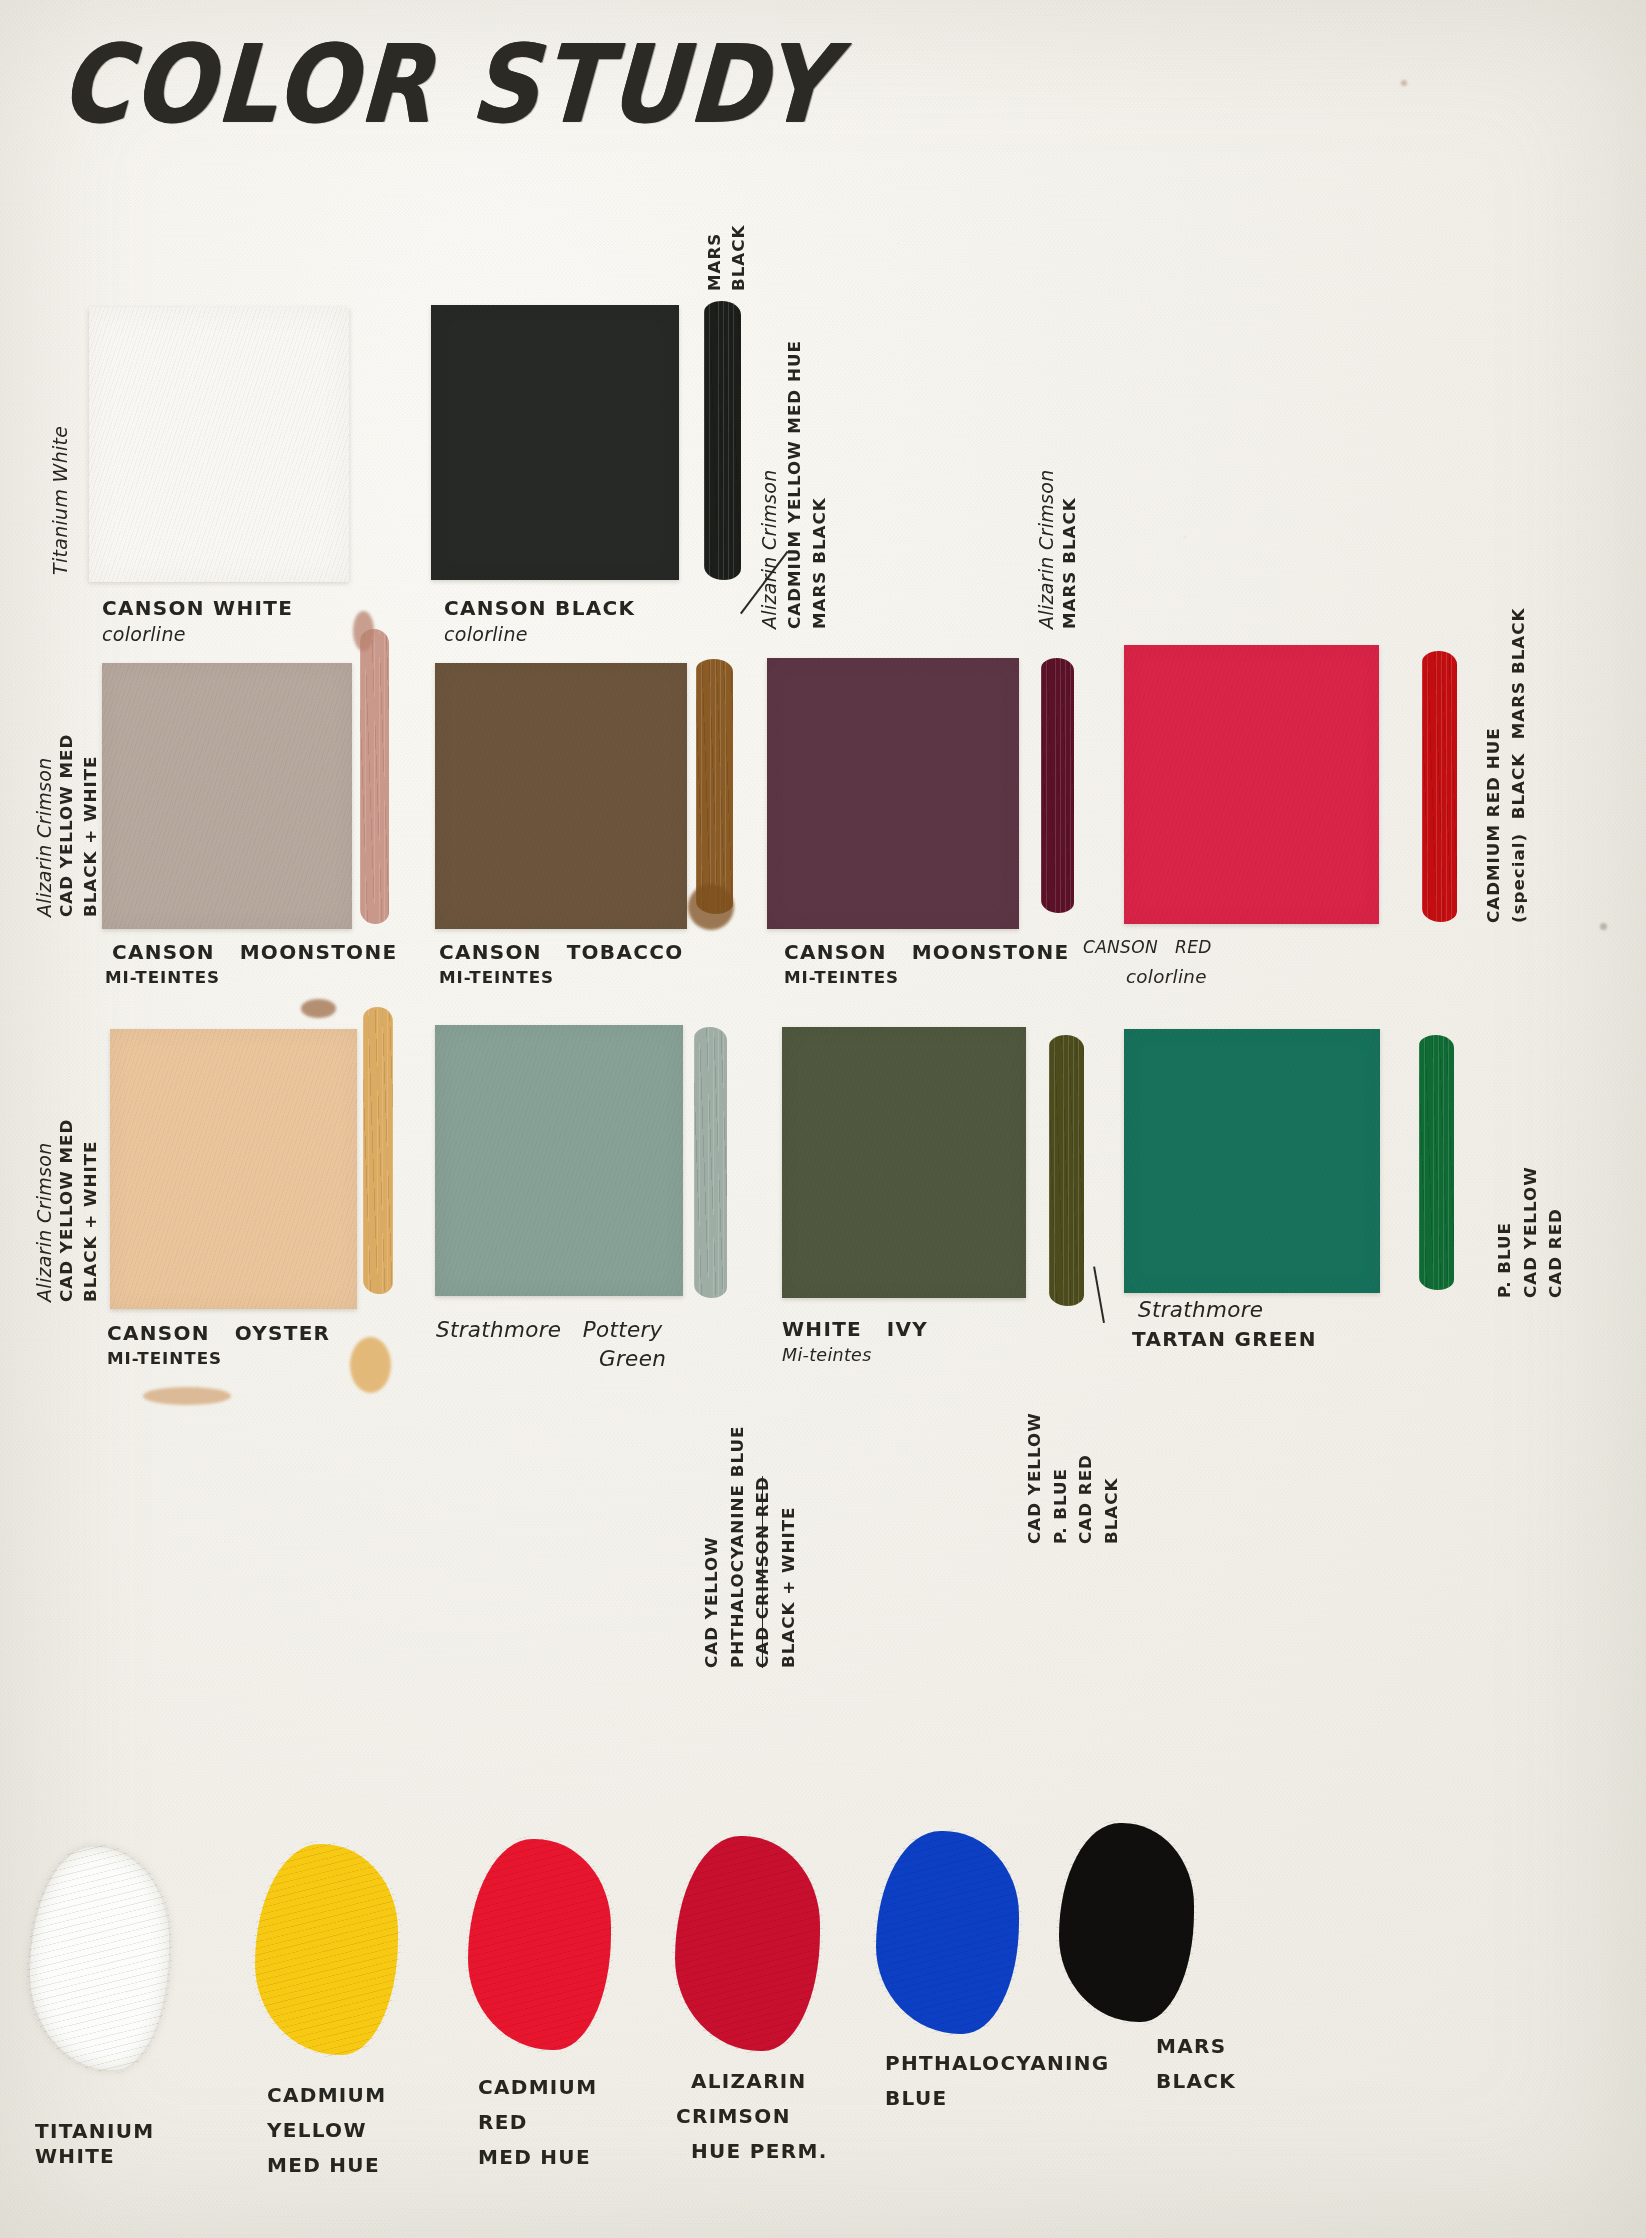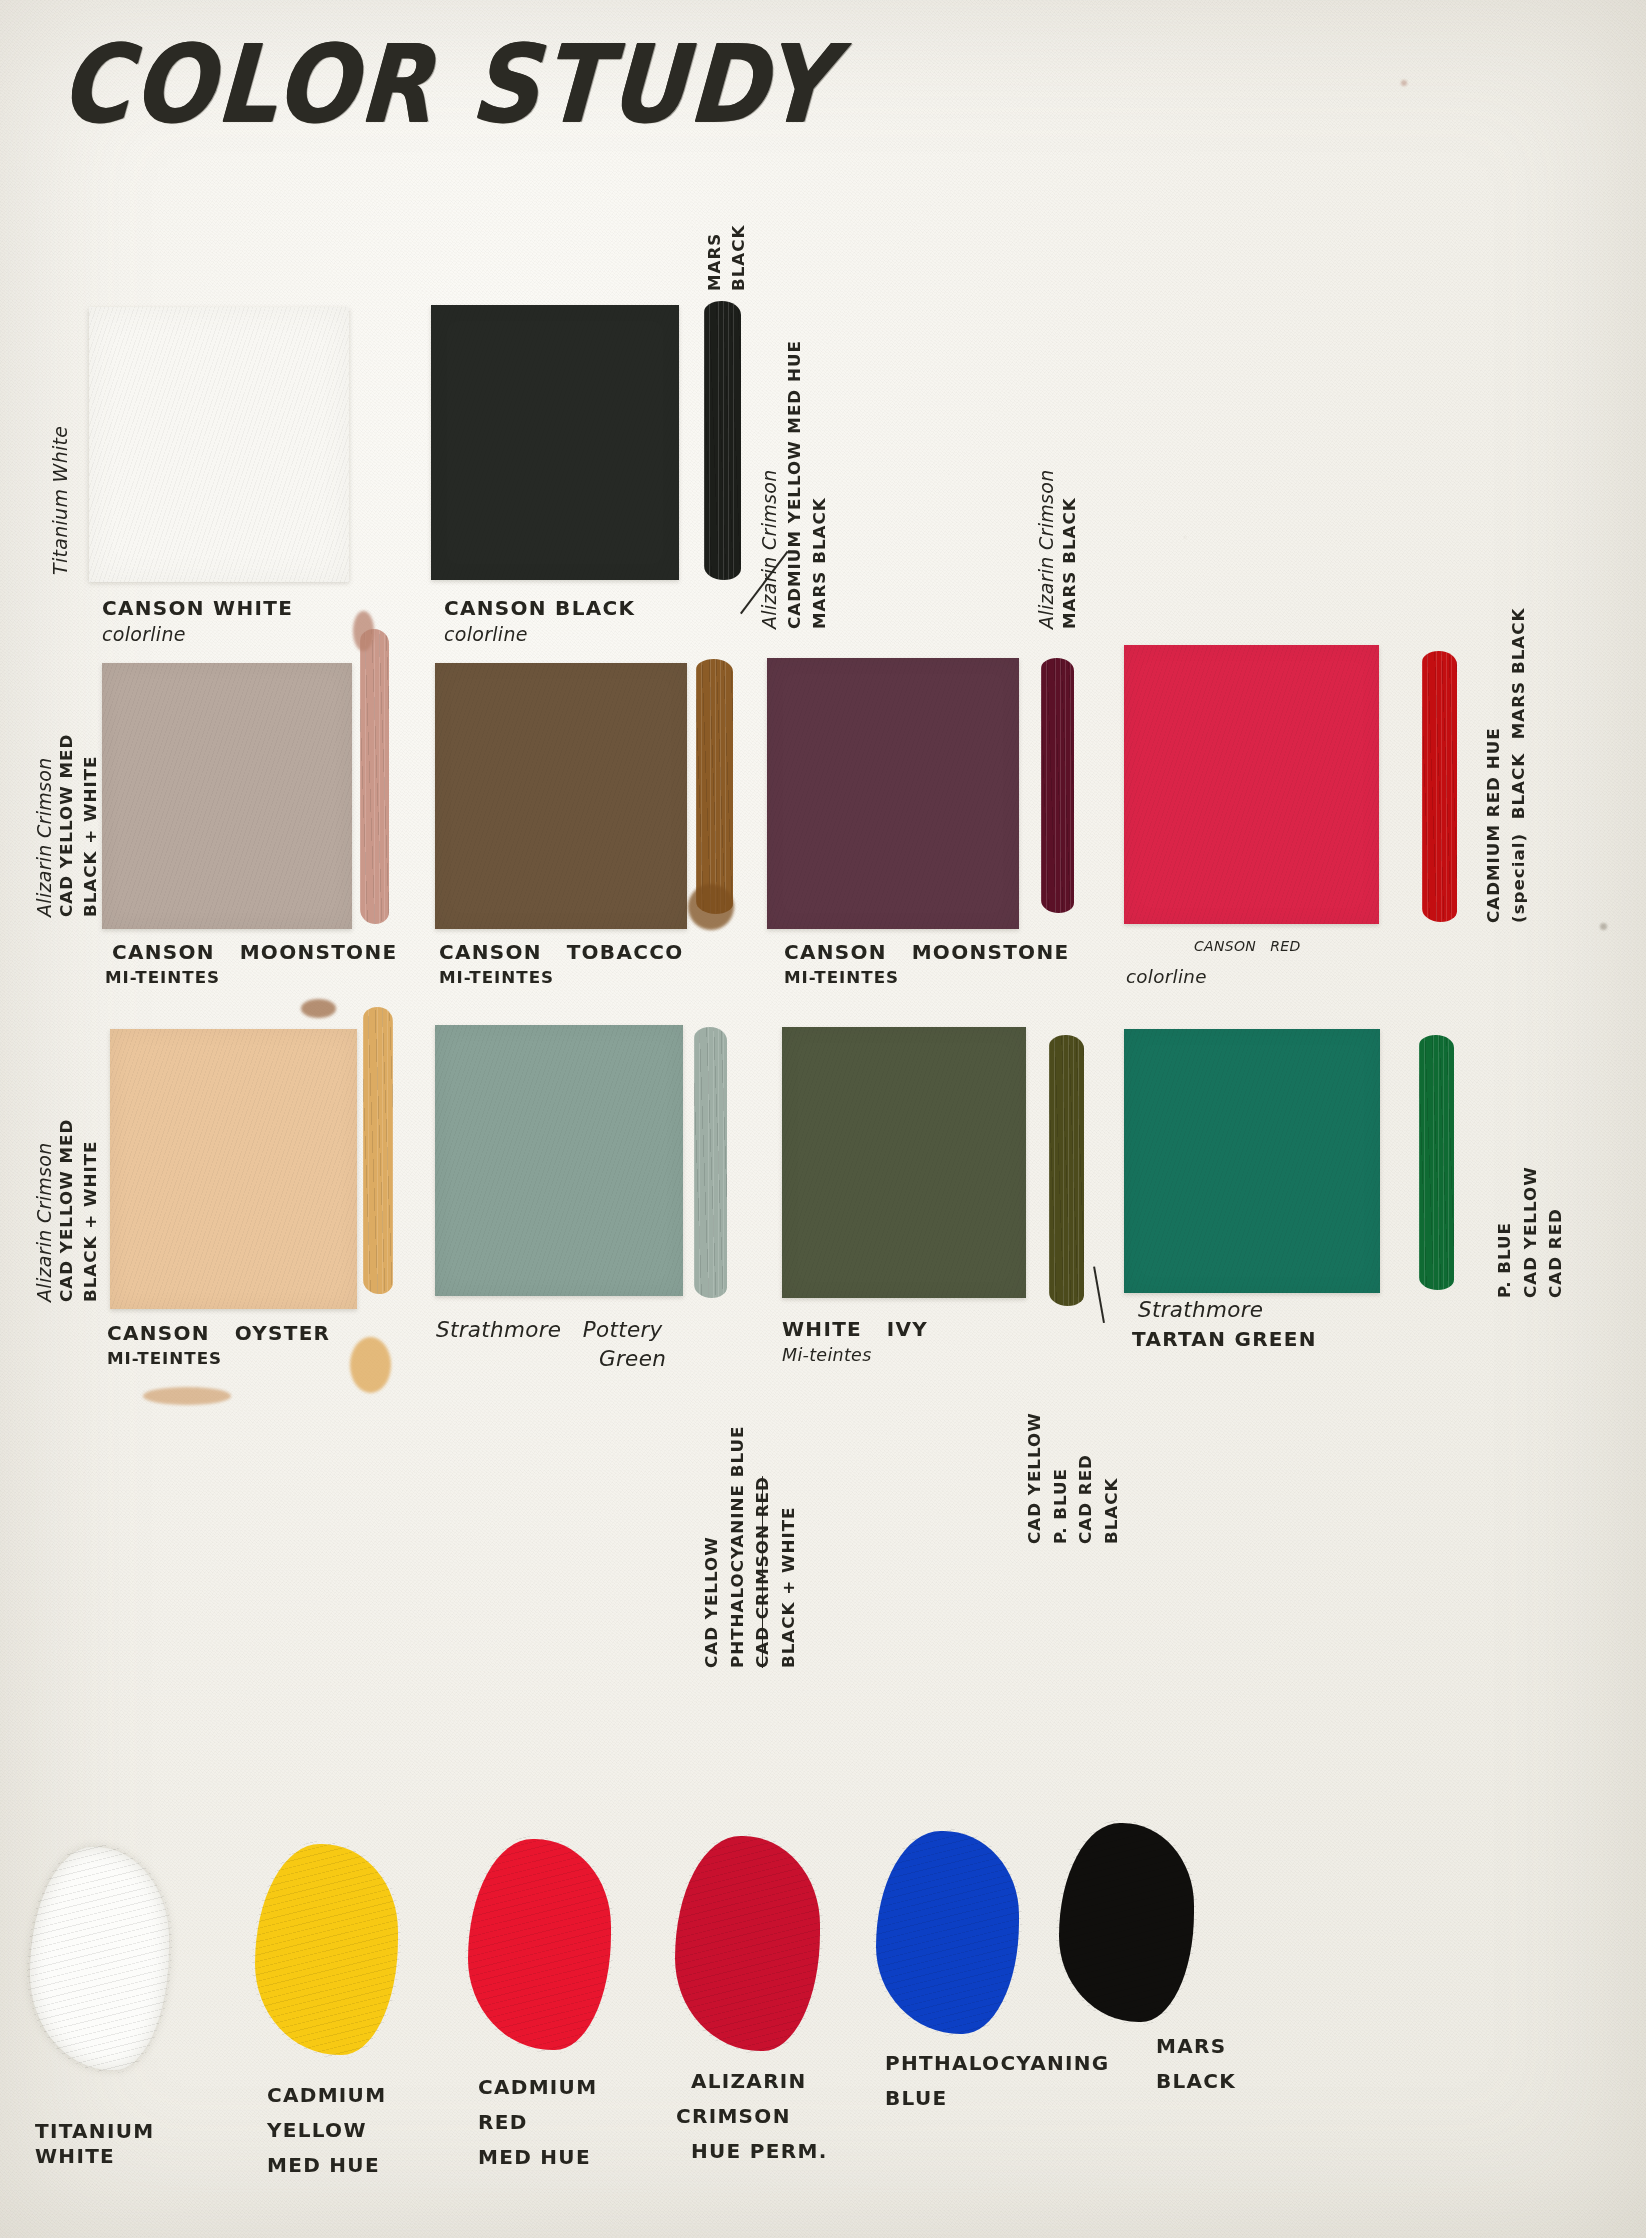--- a/index.html
+++ b/index.html
@@ -169,21 +169,21 @@
 
 <div class="card" style="left:767px;top:658px;width:252px;height:271px;background:#5d3645;"></div>
 <div class="abs hand cap" style="left:784px;top:941px;">CANSON   MOONSTONE</div>
 <div class="abs hand cap sm" style="left:784px;top:968px;">MI-TEINTES</div>
 
 <div class="stroke" style="left:1041px;top:658px;width:33px;height:255px;background:#5b1127;"></div>
 <div class="abs rot hand cursive" style="left:1035px;top:629px;">Alizarin Crimson</div>
 <div class="abs rot hand cap sm" style="left:1060px;top:629px;">MARS BLACK</div>
 
 <div class="card" style="left:1124px;top:645px;width:255px;height:279px;background:#da2448;"></div>
-<div class="abs hand cursive" style="left:1194px;top:938px;font-size:14px;">CANSON   RED</div>
+<div class="abs hand cursive" style="left:1083px;top:938px;font-size:17px;">CANSON   RED</div>
 <div class="abs hand cursive" style="left:1126px;top:966px;font-size:18.3px;">colorline</div>
 
 <div class="stroke" style="left:1422px;top:651px;width:35px;height:271px;background:#c30e11;"></div>
 <div class="abs rot hand cap sm" style="left:1484px;top:923px;">CADMIUM RED HUE</div>
 <div class="abs rot hand cap sm" style="left:1509px;top:923px;">(special)  BLACK  MARS BLACK</div>
 
 <div class="abs rot hand cursive" style="left:33px;top:1302px;">Alizarin Crimson</div>
 <div class="abs rot hand cap sm" style="left:57px;top:1302px;">CAD YELLOW MED</div>
 <div class="abs rot hand cap sm" style="left:81px;top:1302px;">BLACK + WHITE</div>
 

